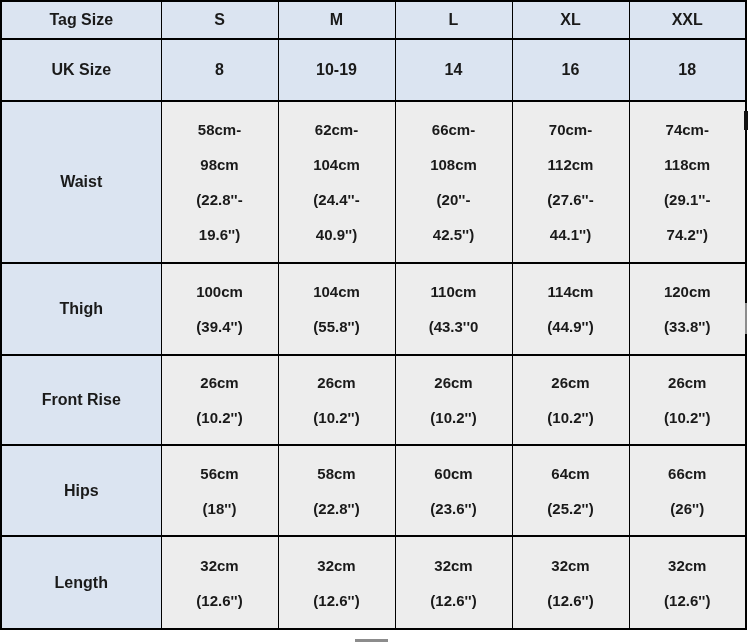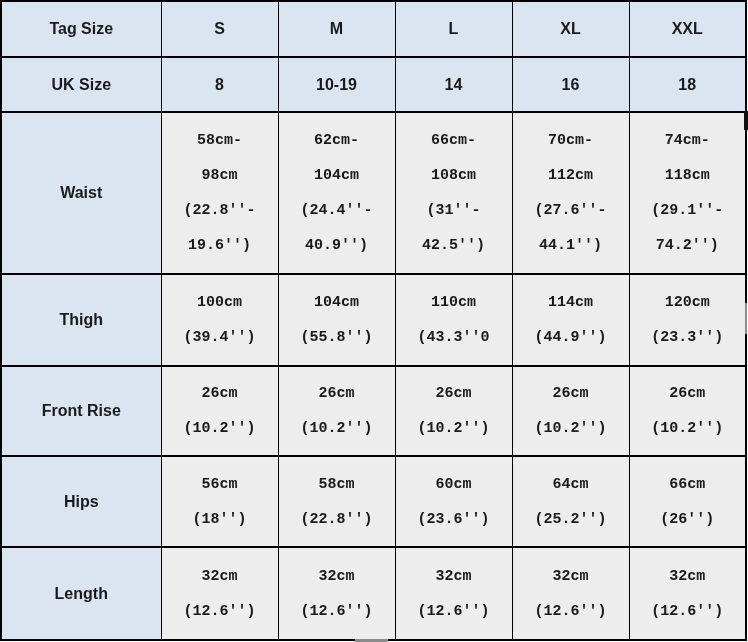--- a/index.html
+++ b/index.html
@@ -42,24 +42,23 @@
     background: #dbe4f1;
     font-size: 16px;
   }
   .size-chart td.val {
     background: #ededed;
     font-size: 15px;
   }
   .cell-line {
     line-height: 35px;
     white-space: nowrap;
-    font-family: Liberation Mono, monospace;
-  }
-  tr.r-tag  { height: 56px; }
-  tr.r-uk   { height: 55px; }
+  }
+  tr.r-tag  { height: 38px; }
+  tr.r-uk   { height: 62px; }
   tr.r-waist{ height: 162px; }
   tr.r-hips { height: 92px; }
   tr.r-rise { height: 90px; }
   tr.r-thigh{ height: 91px; }
   tr.r-len  { height: 93px; }
   
   .vthumb-dark {
     position: absolute;
     left: 744px;
     top: 111px;
@@ -128,21 +127,21 @@
       </td>
       <td class="val">
         <div class="cell-line">62cm-</div>
         <div class="cell-line">104cm</div>
         <div class="cell-line">(24.4''-</div>
         <div class="cell-line">40.9'')</div>
       </td>
       <td class="val">
         <div class="cell-line">66cm-</div>
         <div class="cell-line">108cm</div>
-        <div class="cell-line">(31''-</div>
+        <div class="cell-line">(20''-</div>
         <div class="cell-line">42.5'')</div>
       </td>
       <td class="val">
         <div class="cell-line">70cm-</div>
         <div class="cell-line">112cm</div>
         <div class="cell-line">(27.6''-</div>
         <div class="cell-line">44.1'')</div>
       </td>
       <td class="val">
         <div class="cell-line">74cm-</div>
@@ -165,21 +164,21 @@
       <td class="val">
         <div class="cell-line">110cm</div>
         <div class="cell-line">(43.3''0</div>
       </td>
       <td class="val">
         <div class="cell-line">114cm</div>
         <div class="cell-line">(44.9'')</div>
       </td>
       <td class="val">
         <div class="cell-line">120cm</div>
-        <div class="cell-line">(23.3'')</div>
+        <div class="cell-line">(33.8'')</div>
       </td>
     </tr>
 
     <tr class="r-rise">
       <td class="lbl">Front Rise</td>
       <td class="val">
         <div class="cell-line">26cm</div>
         <div class="cell-line">(10.2'')</div>
       </td>
       <td class="val">

